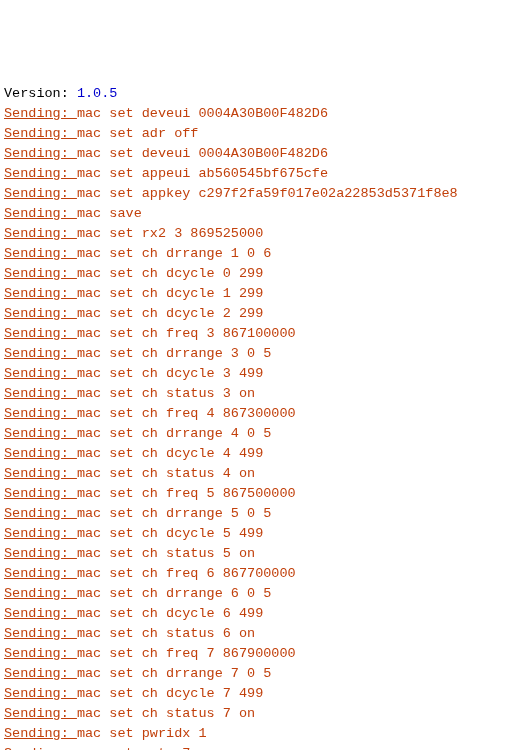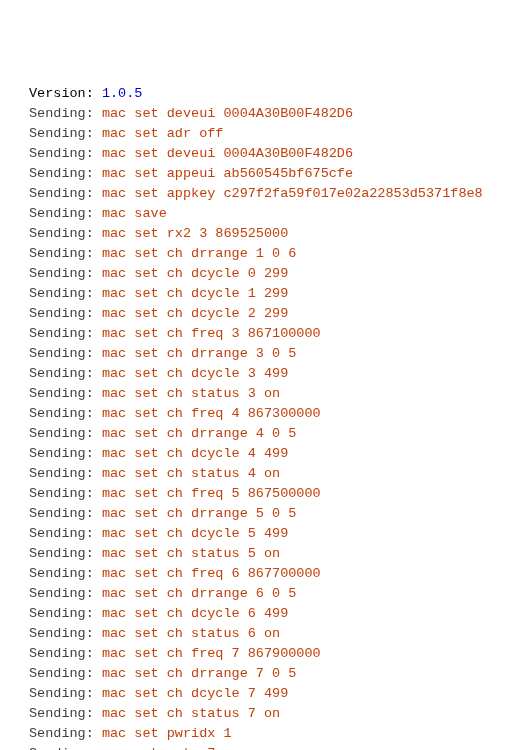--- a/index.html
+++ b/index.html
@@ -7,30 +7,30 @@
       padding: 4px;
       font-family: "Courier New", Courier, monospace;
       font-size: 13.5px;
       line-height: 20px;
       background: #ffffff;
       color: #000000;
       white-space: pre;
     }
     .line {
       display: block;
-      margin-left: 25px;
     }
     .version-label {
       color: #000000;
     }
     .version-value {
       color: #0000cc;
     }
     .sending-label {
-      color: #404040;
+      color: #c2410c;
+      text-decoration: underline;
     }
     .sending-value {
       color: #c2410c;
     }
   </style>
 </head>
 <body>
 
 
 

